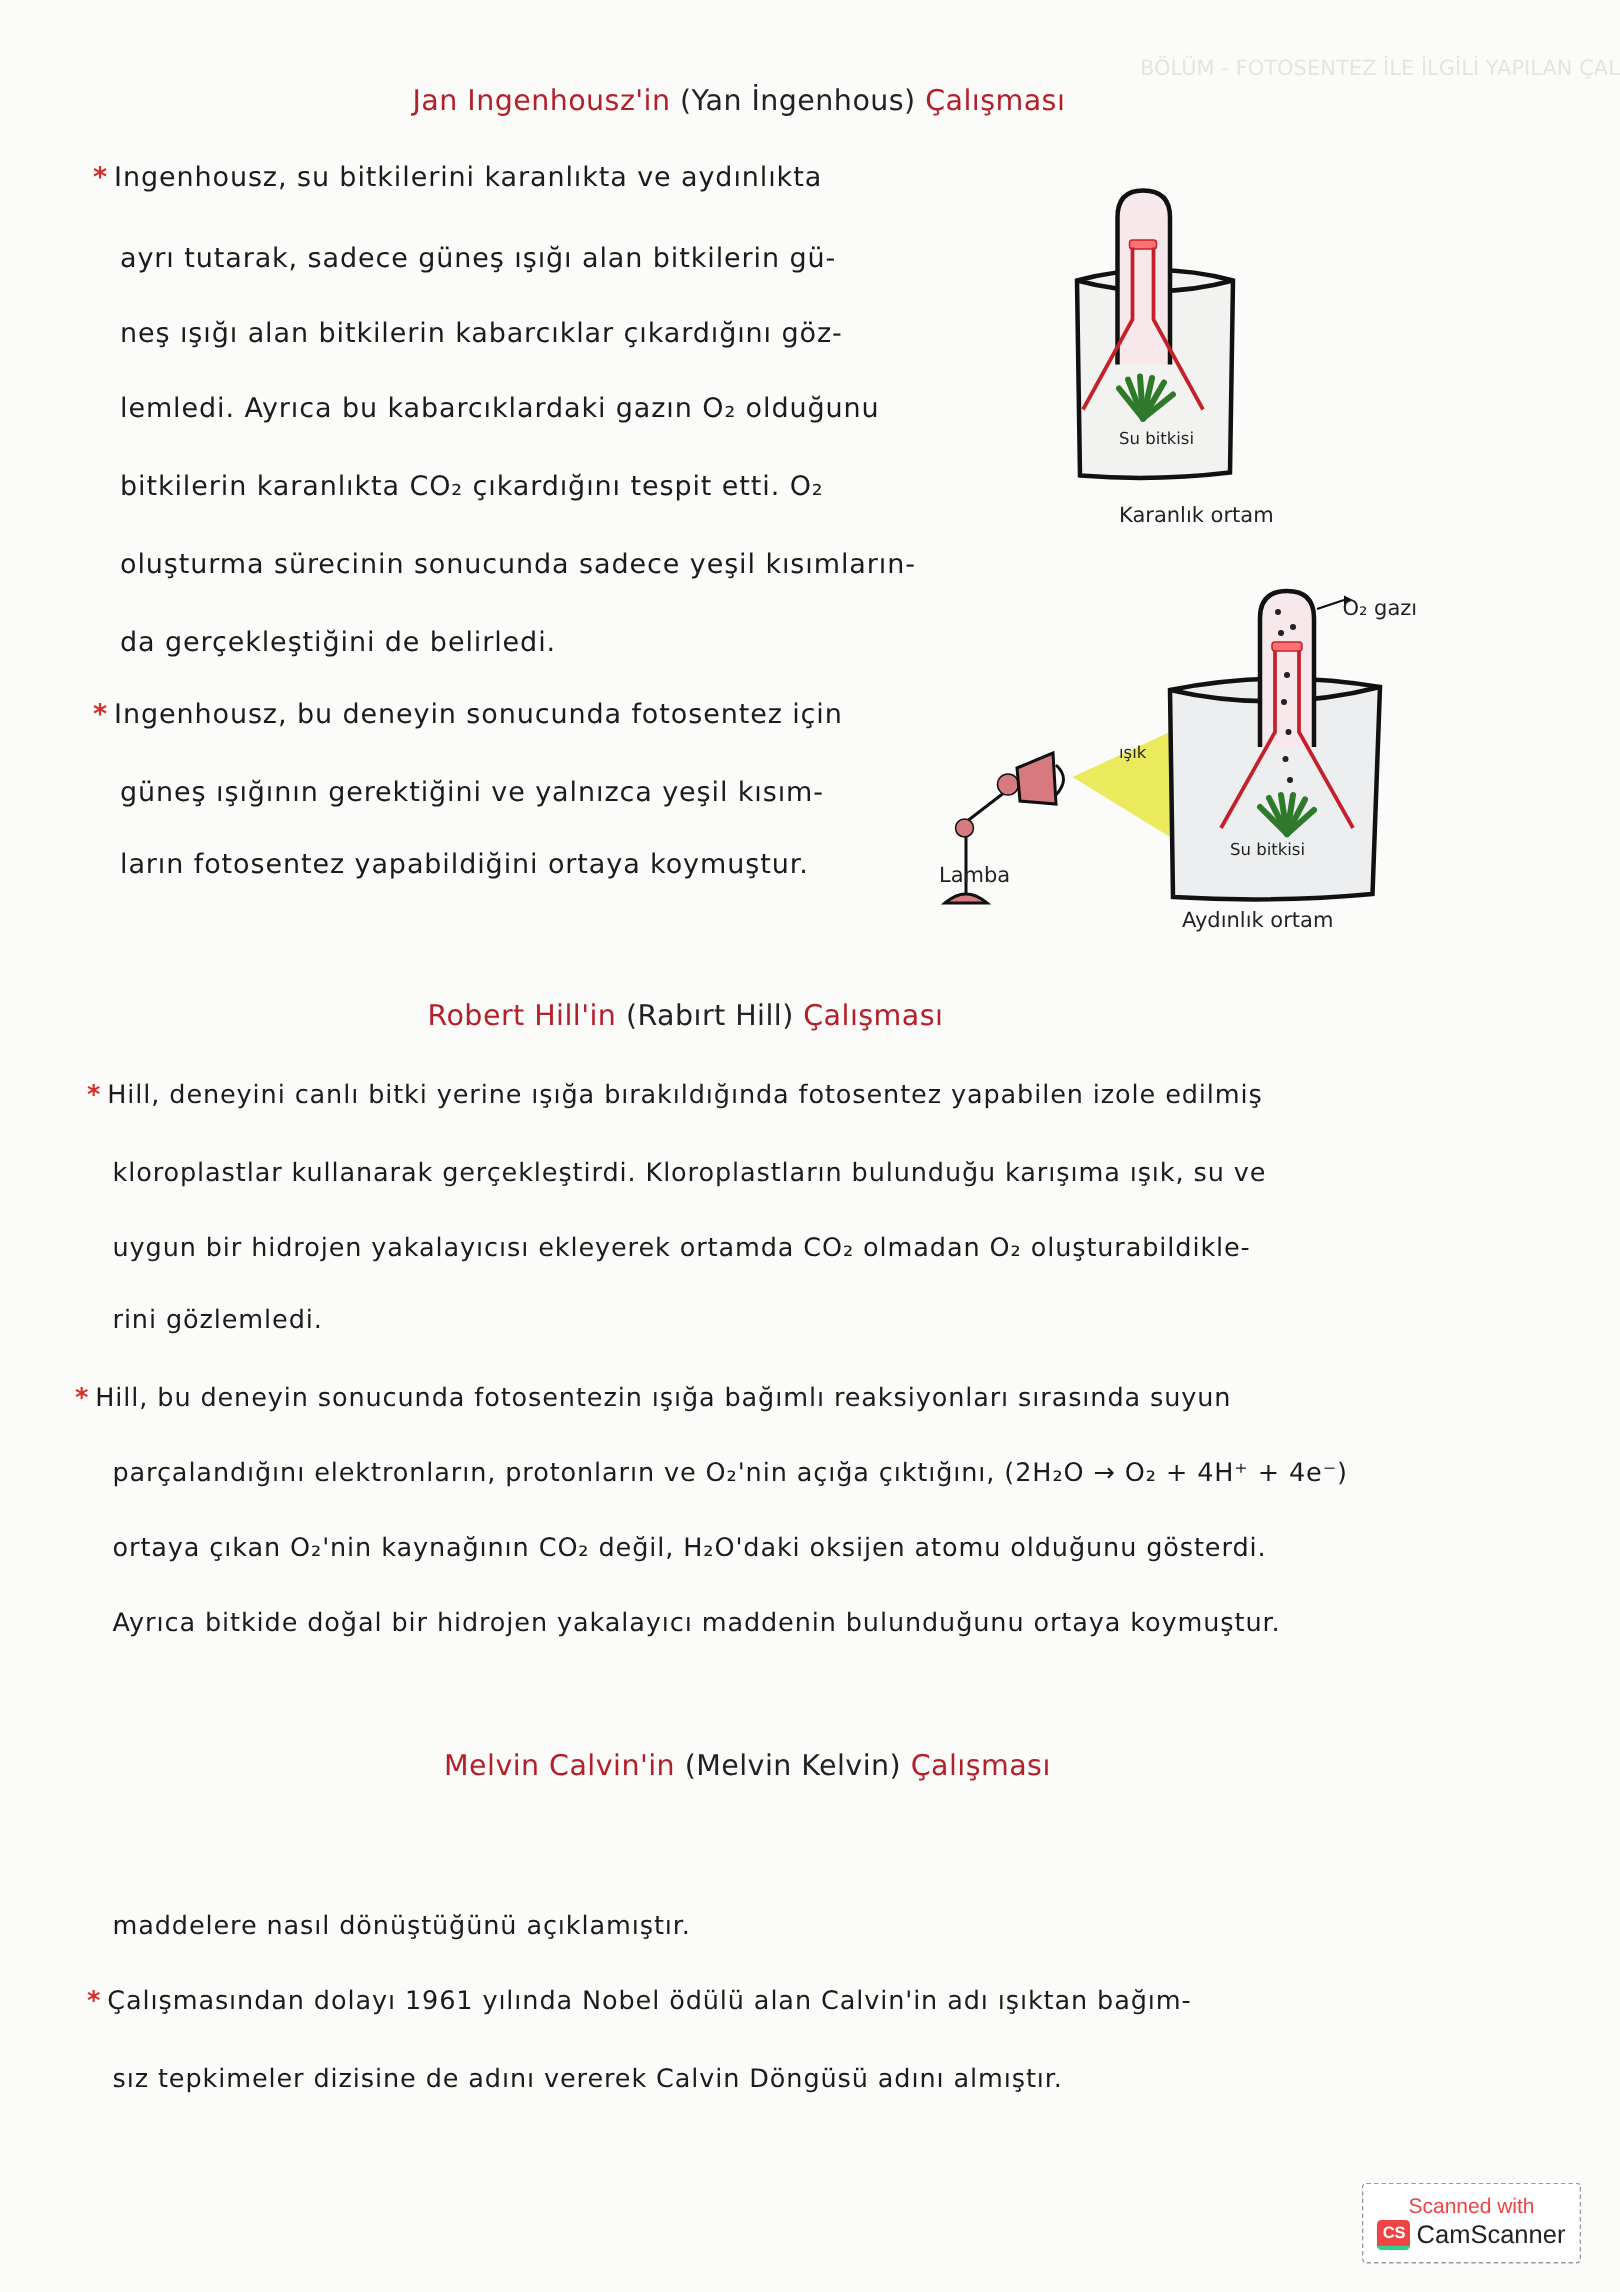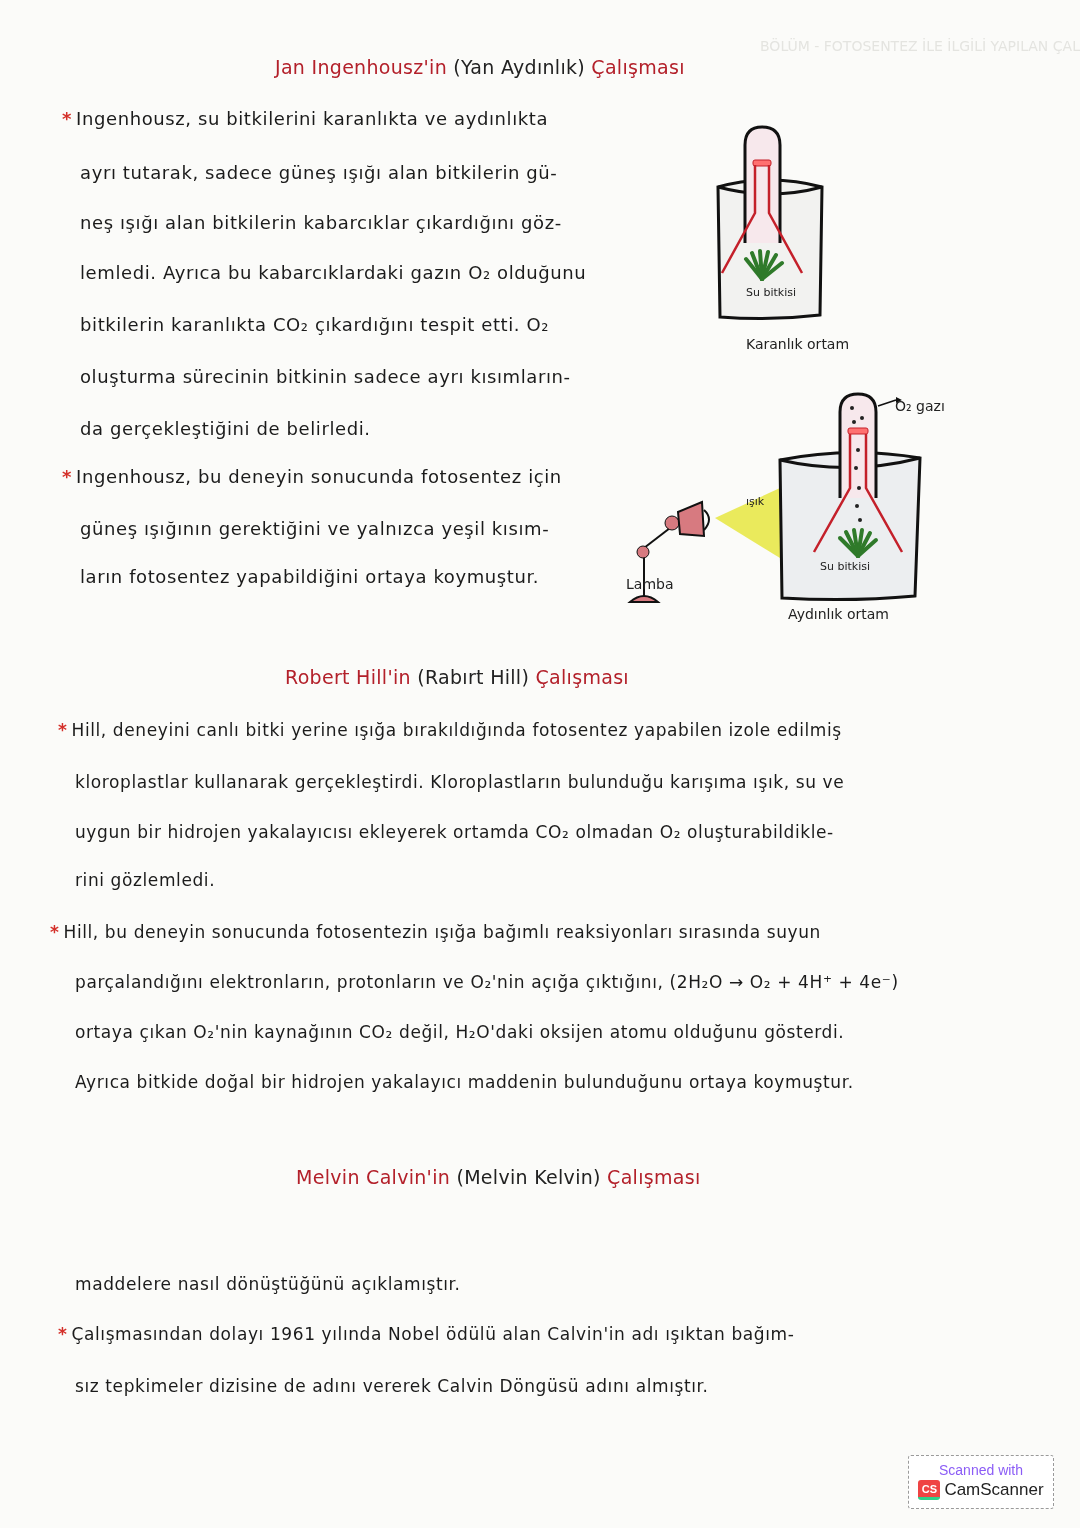--- a/index.html
+++ b/index.html
@@ -20,48 +20,48 @@
     letter-spacing: 0.6px;
   }
   .star { color: #d4302a; font-weight: bold; margin-right: 4px; }
   .diagram-label { position: absolute; font-size: 14px; color: #222; white-space: nowrap; }
   .diagram-label.small { font-size: 11px; }
   .badge {
     position: absolute; left: 908px; top: 1455px; width: 144px; height: 52px;
     border: 1px dashed #9a9a9a; border-radius: 3px; background: #fff;
     font-family: "Liberation Sans", sans-serif; text-align: center;
   }
-  .badge .top { font-size: 14px; color: #8b5cf6; margin-top: 6px; }
+  .badge .top { font-size: 14px; color: #ef4444; margin-top: 6px; }
   .badge .bottom { font-size: 17px; color: #222; margin-top: 2px; display: flex; align-items: center; justify-content: center; gap: 4px; }
   .cs-logo {
     display: inline-block; width: 22px; height: 20px; background: #ef4444; color: #fff;
     font-size: 11px; font-weight: bold; line-height: 18px; border-radius: 3px;
     border-bottom: 3px solid #2fd08a; box-sizing: border-box;
   }
   .ghost { position: absolute; color: #e4e4e0; font-size: 14px; white-space: nowrap; }
 </style>
 </head>
 <body>
 
 <div class="page">
 
   <div class="ghost" style="left:760px; top:38px;">BÖLÜM - FOTOSENTEZ İLE İLGİLİ YAPILAN ÇALIŞMALAR</div>
 
   <div class="heading" style="left:275px; top:56px;">
     <span class="red">Jan Ingenhousz'in</span>
-    <span class="black">(Yan Aydınlık)</span>
+    <span class="black">(Yan İngenhous)</span>
     <span class="red">Çalışması</span>
   </div>
 
   <div class="line" style="left:62px; top:108px;"><span class="star">*</span><span>Ingenhousz, su bitkilerini karanlıkta ve aydınlıkta</span></div>
   <div class="line" style="left:80px; top:212px;">neş ışığı alan bitkilerin kabarcıklar çıkardığını göz-</div>
   <div class="line" style="left:80px; top:162px;">ayrı tutarak, sadece güneş ışığı alan bitkilerin gü-</div>
   <div class="line" style="left:80px; top:262px;">lemledi. Ayrıca bu kabarcıklardaki gazın O₂ olduğunu</div>
   <div class="line" style="left:80px; top:314px;">bitkilerin karanlıkta CO₂ çıkardığını tespit etti. O₂</div>
-  <div class="line" style="left:80px; top:366px;">oluşturma sürecinin bitkinin sadece ayrı kısımların-</div>
+  <div class="line" style="left:80px; top:366px;">oluşturma sürecinin sonucunda sadece yeşil kısımların-</div>
   <div class="line" style="left:80px; top:418px;">da gerçekleştiğini de belirledi.</div>
   <div class="line" style="left:62px; top:466px;"><span class="star">*</span><span>Ingenhousz, bu deneyin sonucunda fotosentez için</span></div>
   <div class="line" style="left:80px; top:518px;">güneş ışığının gerektiğini ve yalnızca yeşil kısım-</div>
   <div class="line" style="left:80px; top:566px;">ların fotosentez yapabildiğini ortaya koymuştur.</div>
 
   <svg style="position:absolute; left:700px; top:125px;" width="140" height="220" viewBox="0 0 140 220">
     <path d="M18 62 Q70 48 122 62 L120 190 Q70 196 20 192 Z" fill="#f2f2f0" stroke="#111" stroke-width="3"></path>
     <path d="M18 62 Q70 76 122 62" fill="none" stroke="#111" stroke-width="3"></path>
     <path d="M45 118 L45 20 Q45 2 62 2 Q80 2 80 20 L80 118" fill="#f7e8ec" stroke="#111" stroke-width="3"></path>
     <rect x="53" y="35" width="18" height="6" rx="2" fill="#ff7070" stroke="#c4202a"></rect>

